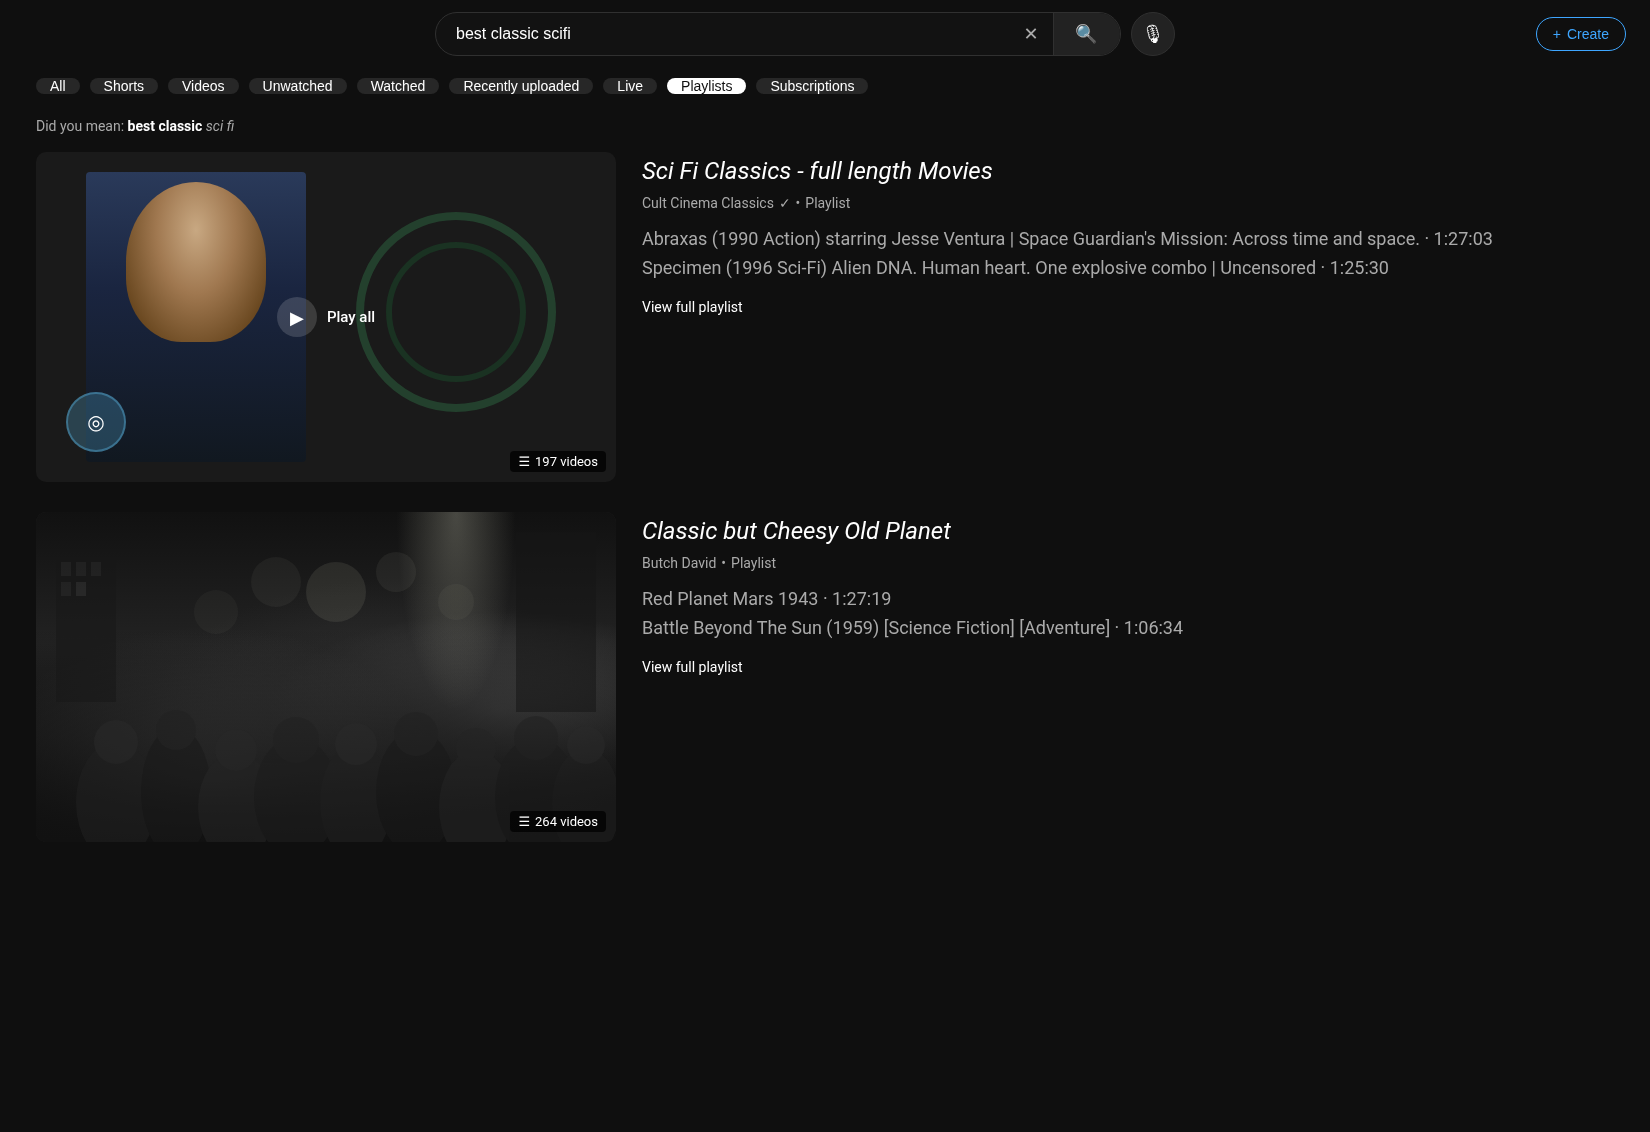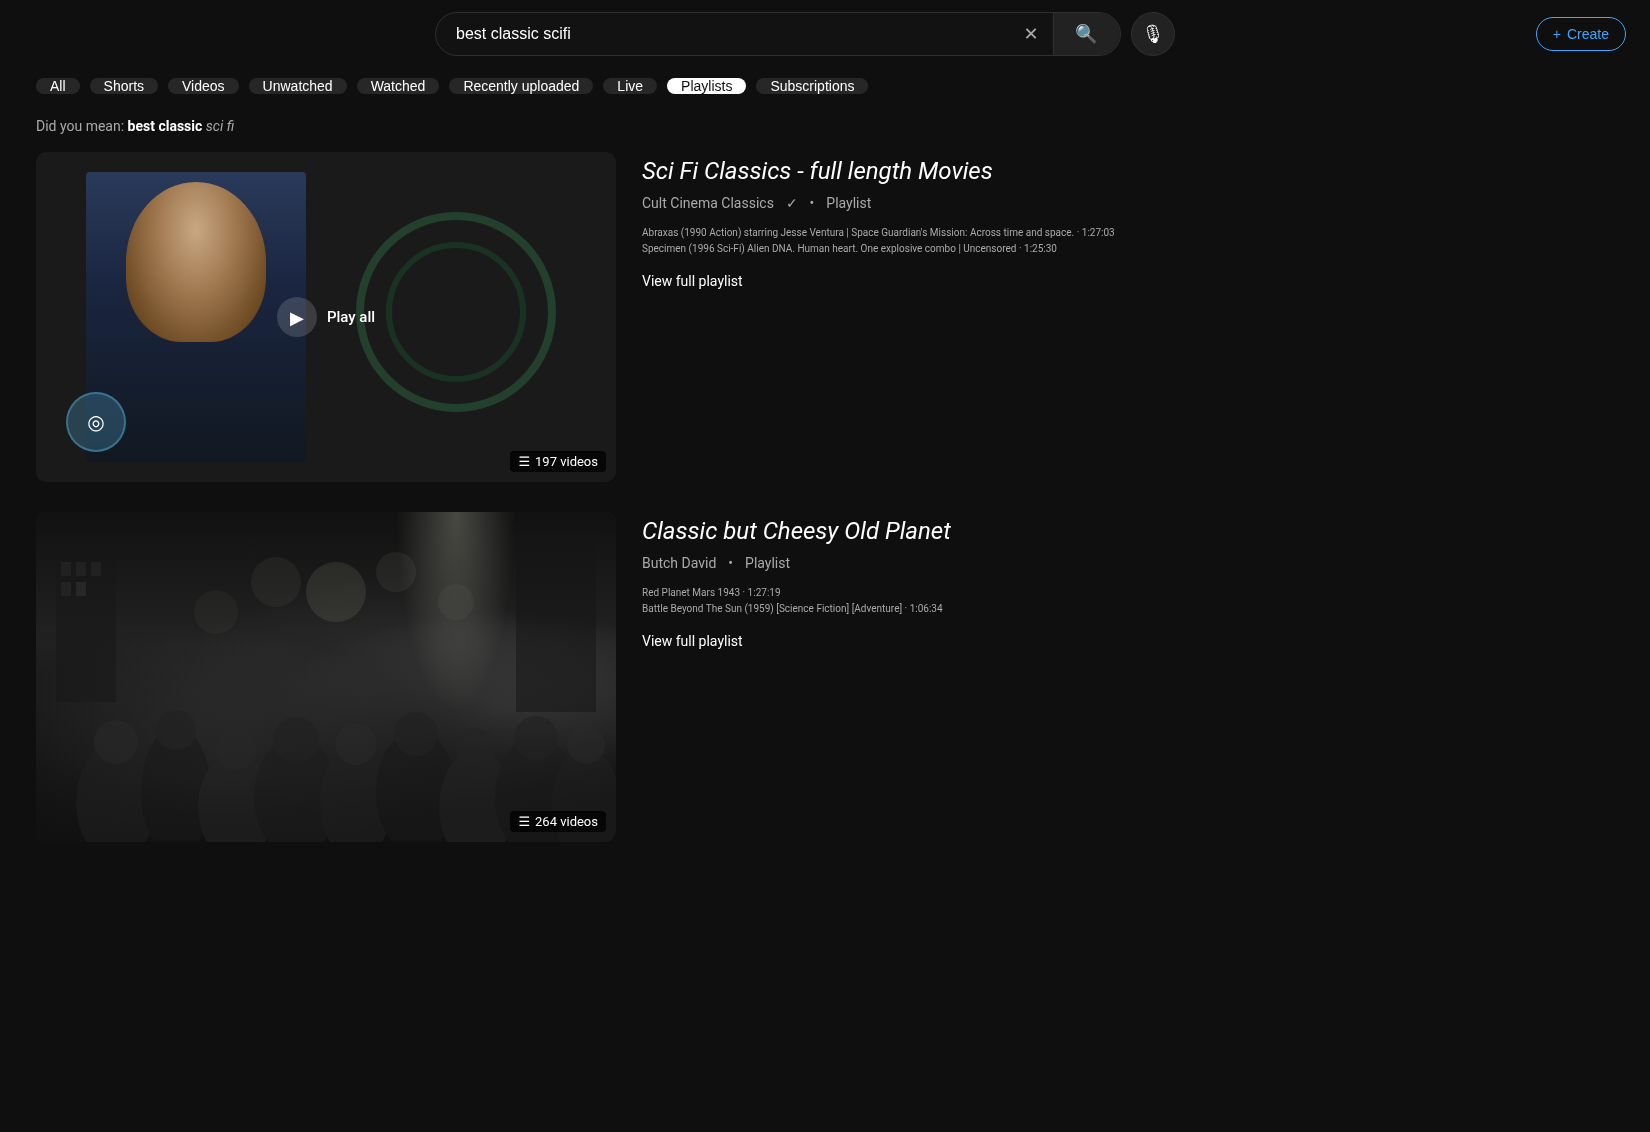--- a/index.html
+++ b/index.html
@@ -207,28 +207,28 @@
       margin-bottom: 8px;
       line-height: 1.3;
       font-style: italic;
     }
     .playlist-meta {
       font-size: 14px;
       color: #aaa;
       margin-bottom: 14px;
       display: flex;
       align-items: center;
-      gap: 12px;
+      gap: 5px;
     }
     .verified-icon {
       color: #aaa;
       font-size: 14px;
     }
     .playlist-desc {
-      font-size: 10px;
+      font-size: 18px;
       color: #aaa;
       line-height: 1.6;
       margin-bottom: 14px;
     }
     .view-playlist-link {
       font-size: 14px;
       color: #fff;
       text-decoration: none;
       cursor: pointer;
       display: inline-block;

